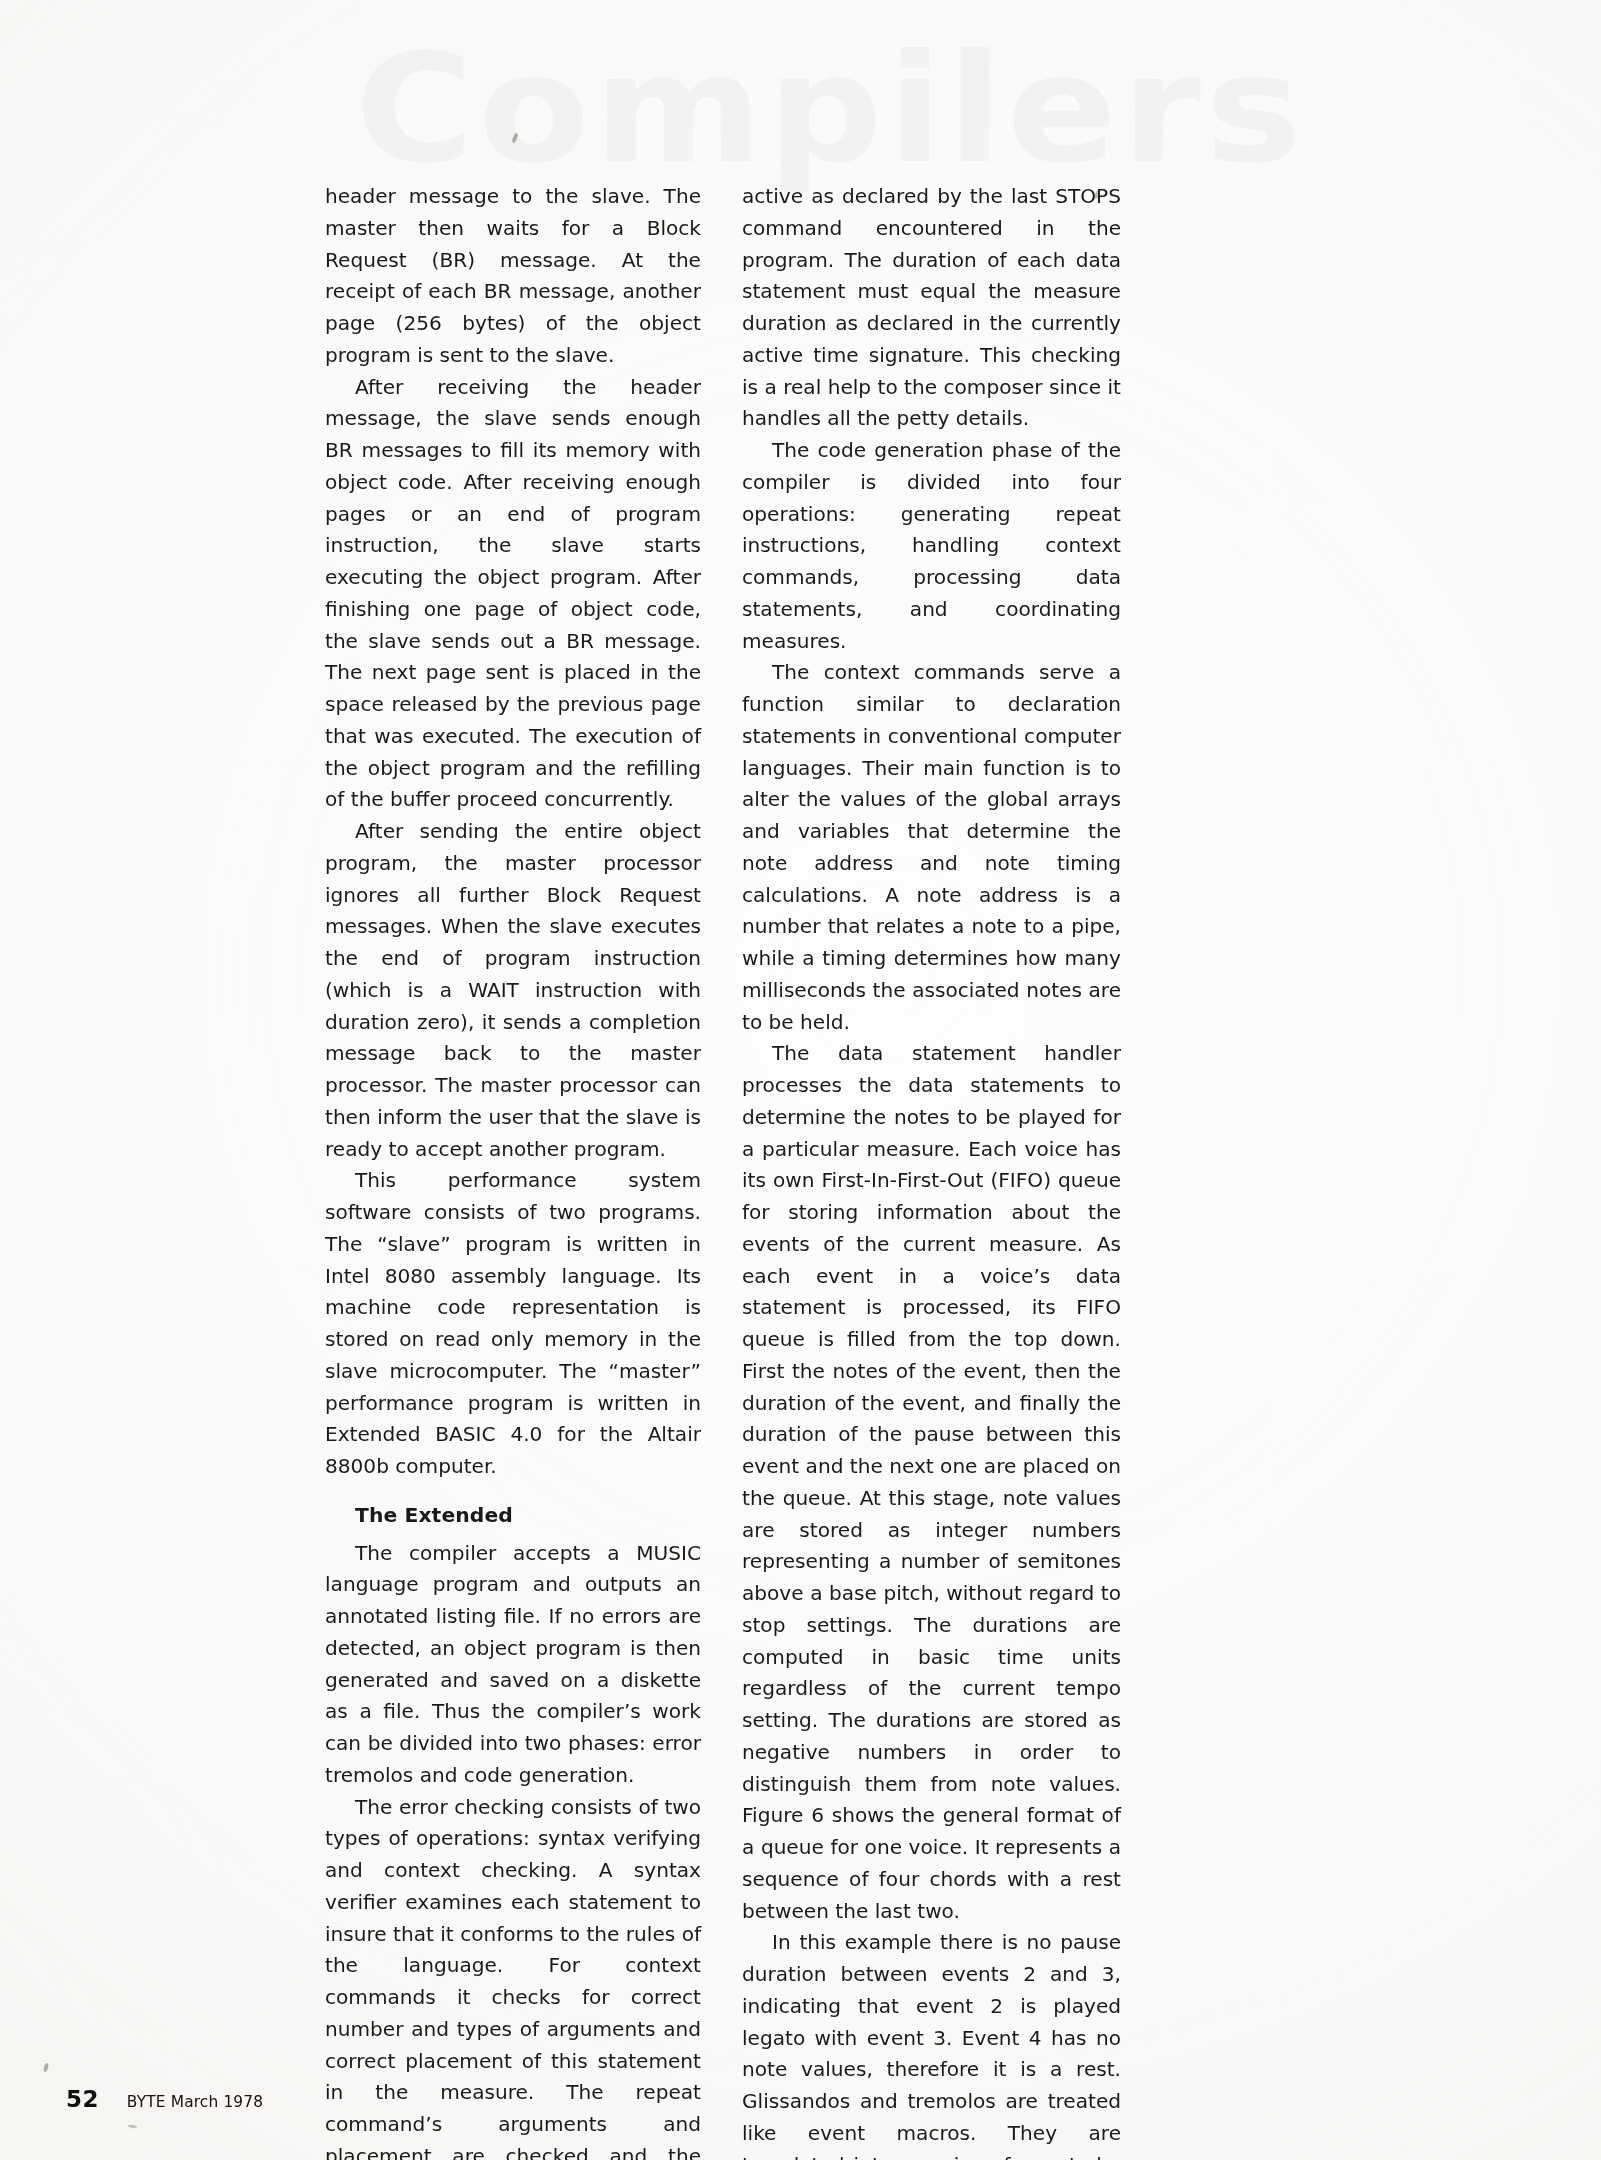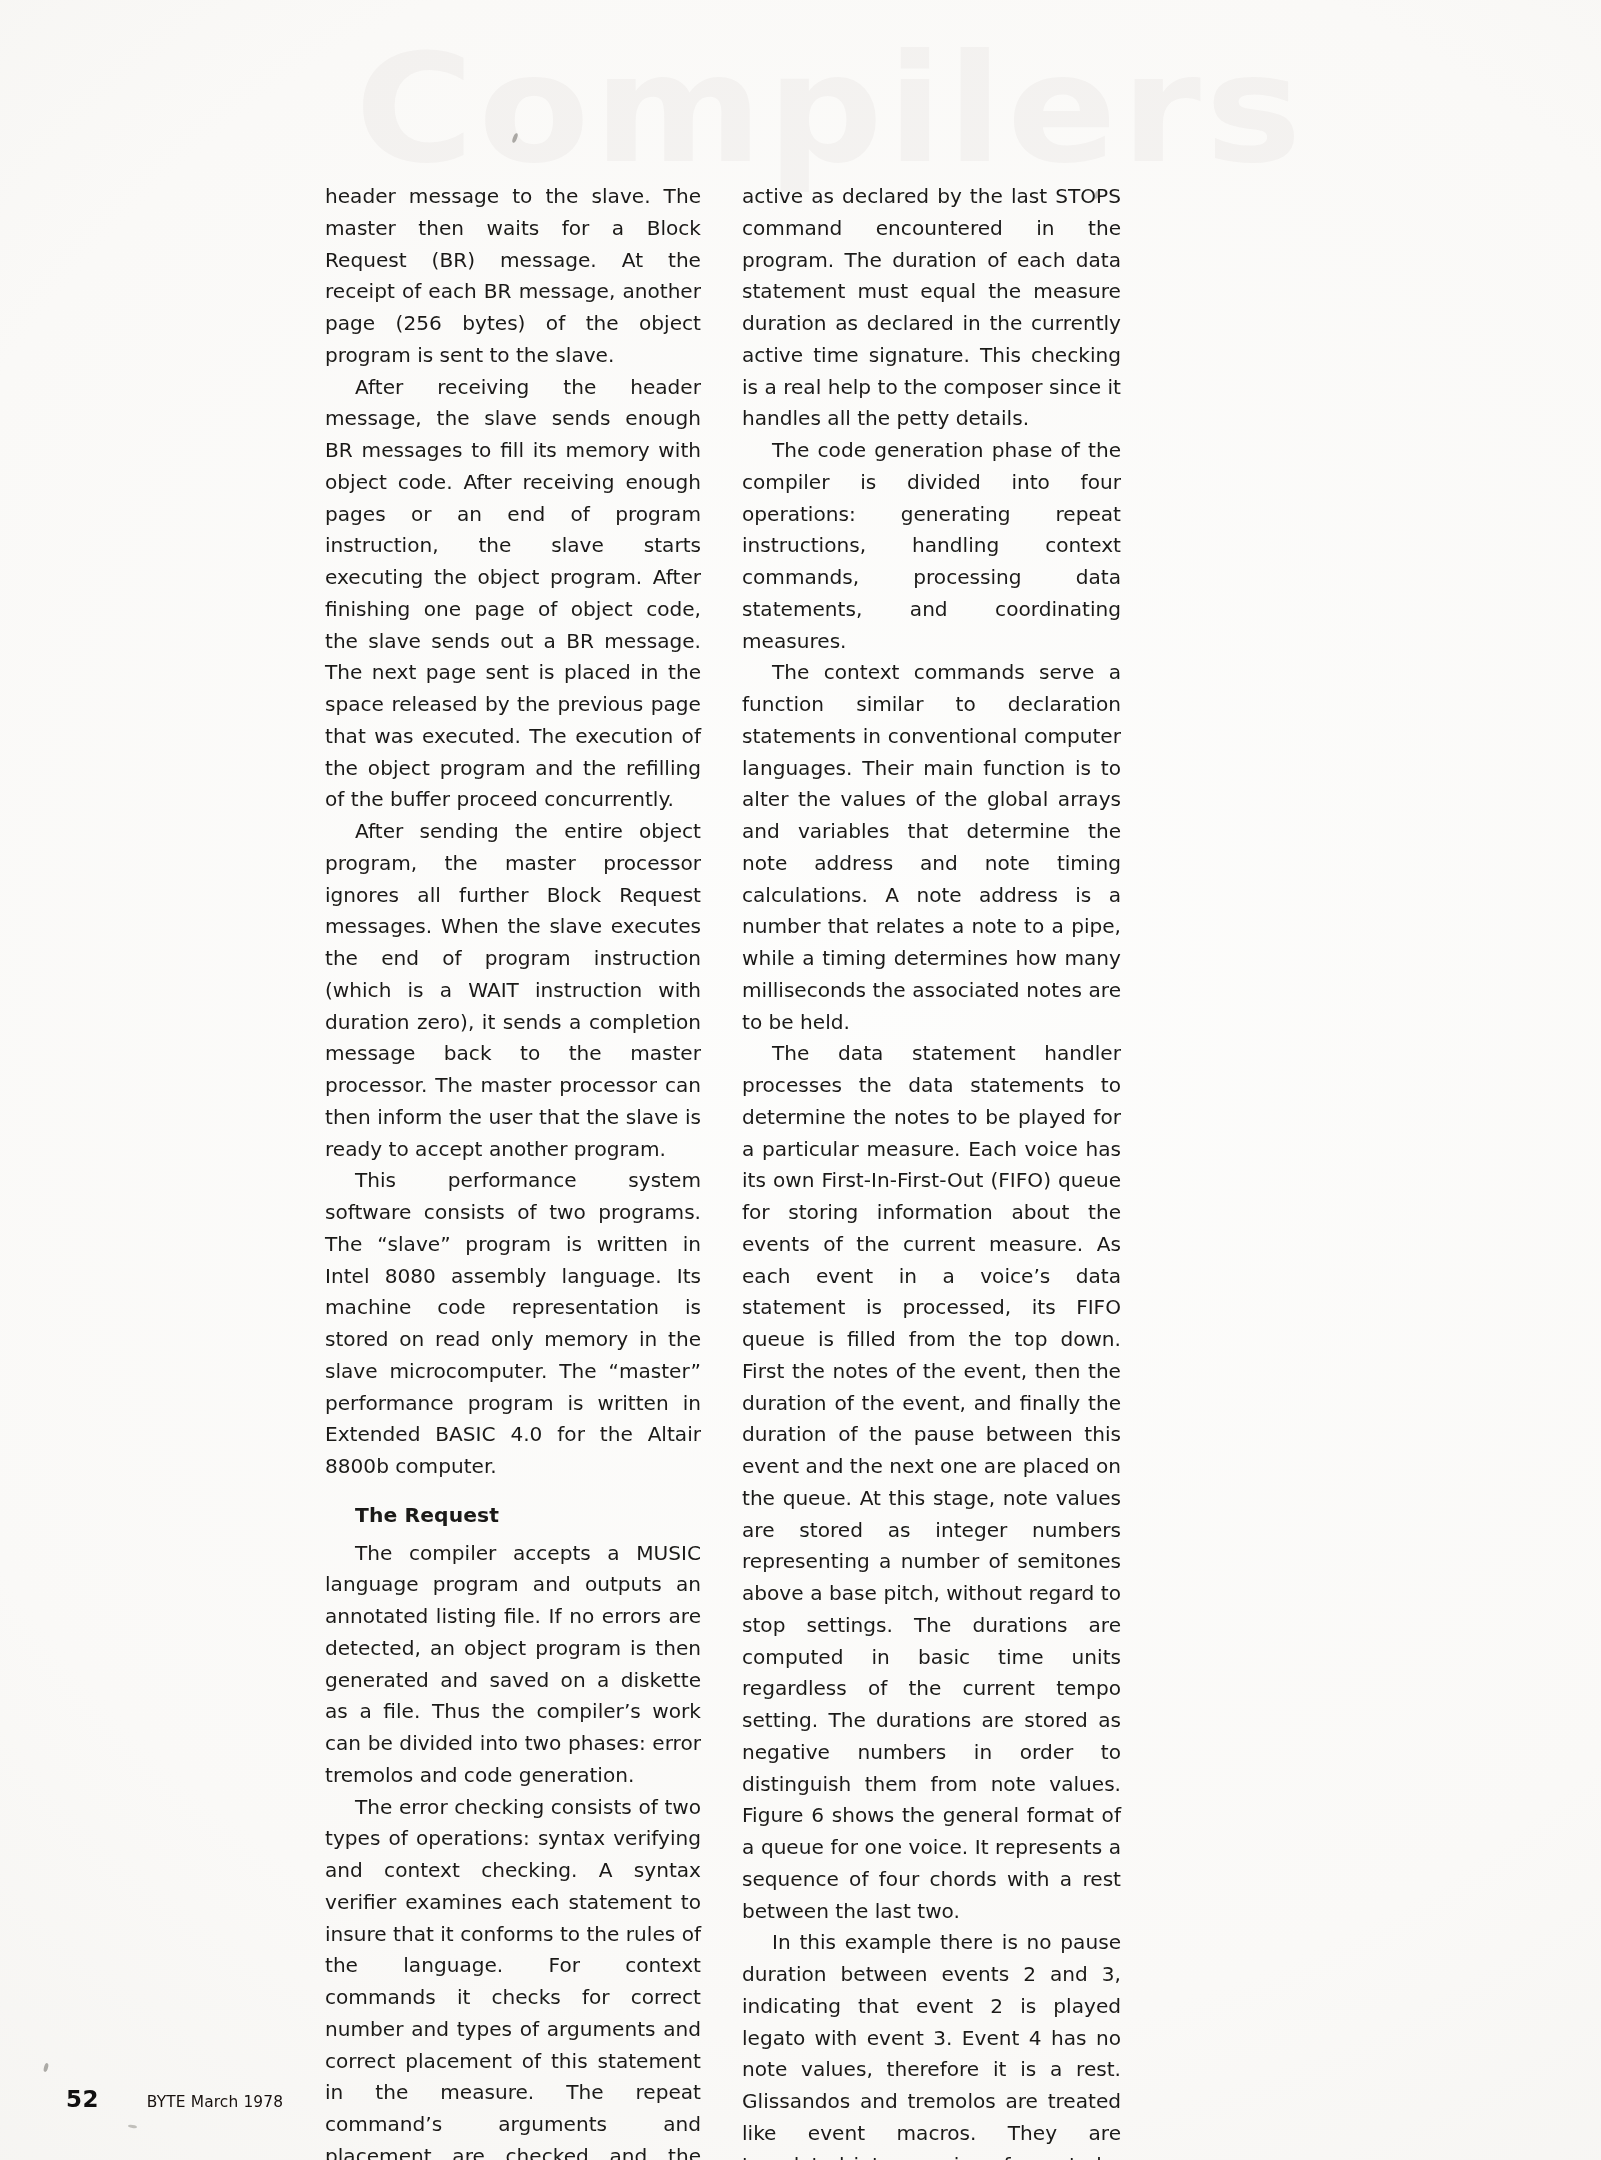--- a/index.html
+++ b/index.html
@@ -86,21 +86,20 @@
     padding-bottom: 6px;
   }
 
   
   #footer {
     position: absolute;
     left: 66px;
     top: 2086px;
     display: flex;
     align-items: baseline;
-    gap: 20px;
   }
   #footer .folio {
     font-family: "DejaVu Sans", sans-serif;
     font-weight: bold;
     font-size: 23px;
     color: #111010;
     letter-spacing: 0.4px;
   }
   #footer .imprint {
     font-family: "DejaVu Sans", sans-serif;
@@ -132,21 +131,21 @@
 
   <div id="content">
 
     <div class="column" id="col-left">
       <div class="col-inner">
         <p class="noindent">header message to the slave. The master then waits for a Block Request (BR) message. At the receipt of each BR message, another page (256 bytes) of the object program is sent to the slave.</p>
         <p>After receiving the header message, the slave sends enough BR messages to fill its memory with object code. After receiving enough pages or an end of program instruction, the slave starts executing the object program. After finishing one page of object code, the slave sends out a BR message. The next page sent is placed in the space released by the previous page that was executed. The execution of the object program and the refilling of the buffer proceed concurrently.</p>
         <p>After sending the entire object program, the master processor ignores all further Block Request messages. When the slave executes the end of program instruction (which is a WAIT instruction with duration zero), it sends a completion message back to the master processor. The master processor can then inform the user that the slave is ready to accept another program.</p>
         <p>This performance system software consists of two programs. The “slave” program is written in Intel 8080 assembly language. Its machine code representation is stored on read only memory in the slave microcomputer. The “master” performance program is written in Extended BASIC 4.0 for the Altair 8800b computer.</p>
 
-        <p class="subhead">The Request</p>
+        <p class="subhead">The Extended</p>
 
         <p>The compiler accepts a MUSIC language program and outputs an annotated listing file. If no errors are detected, an object program is then generated and saved on a diskette as a file. Thus the compiler’s work can be divided into two phases: error tremolos and code generation.</p>
         <p>The error checking consists of two types of operations: syntax verifying and context checking. A syntax verifier examines each statement to insure that it conforms to the rules of the language. For context commands it checks for correct number and types of arguments and correct placement of this statement in the measure. The repeat command’s arguments and placement are checked and the nesting of these statements is verified. Data statement arguments are checked for syntax correctness.</p>
 
       </div>
     </div>
 
     <div class="column" id="col-right">
       <div class="col-inner">
         <p class="noindent">active as declared by the last STOPS command encountered in the program. The duration of each data statement must equal the measure duration as declared in the currently active time signature. This checking is a real help to the composer since it handles all the petty details.</p>

